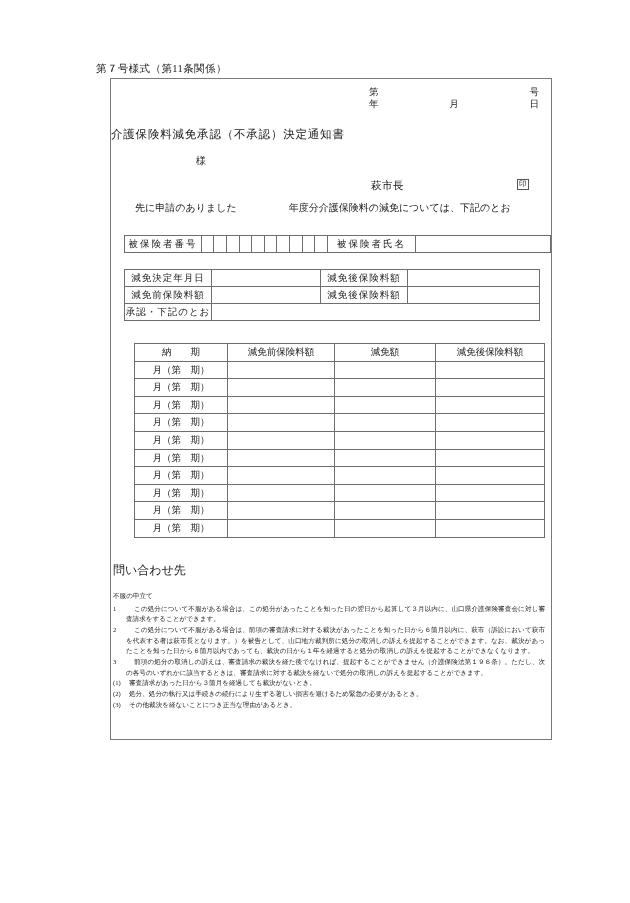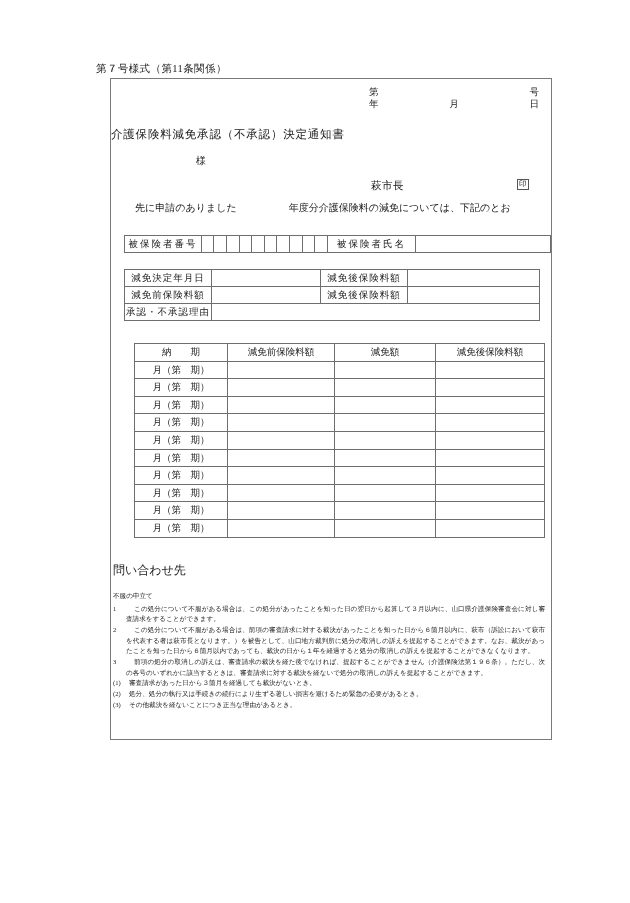--- a/index.html
+++ b/index.html
@@ -238,21 +238,21 @@
       <td class="k2">減免後保険料額</td>
       <td class="v2"></td>
     </tr>
     <tr>
       <td class="k">減免前保険料額</td>
       <td class="v"></td>
       <td class="k2">減免後保険料額</td>
       <td class="v2"></td>
     </tr>
     <tr>
-      <td class="k">承認・不承認理由</td>
+      <td class="k">承認・下記のとお</td>
       <td class="vwide" colspan="3"></td>
     </tr>
   </tbody>
     </table>
 
   <table class="tbl tbl-schedule">
     <tbody>
         <tr>
       <td class="c-term">納　　期</td>
       <td class="c-before">減免前保険料額</td>

